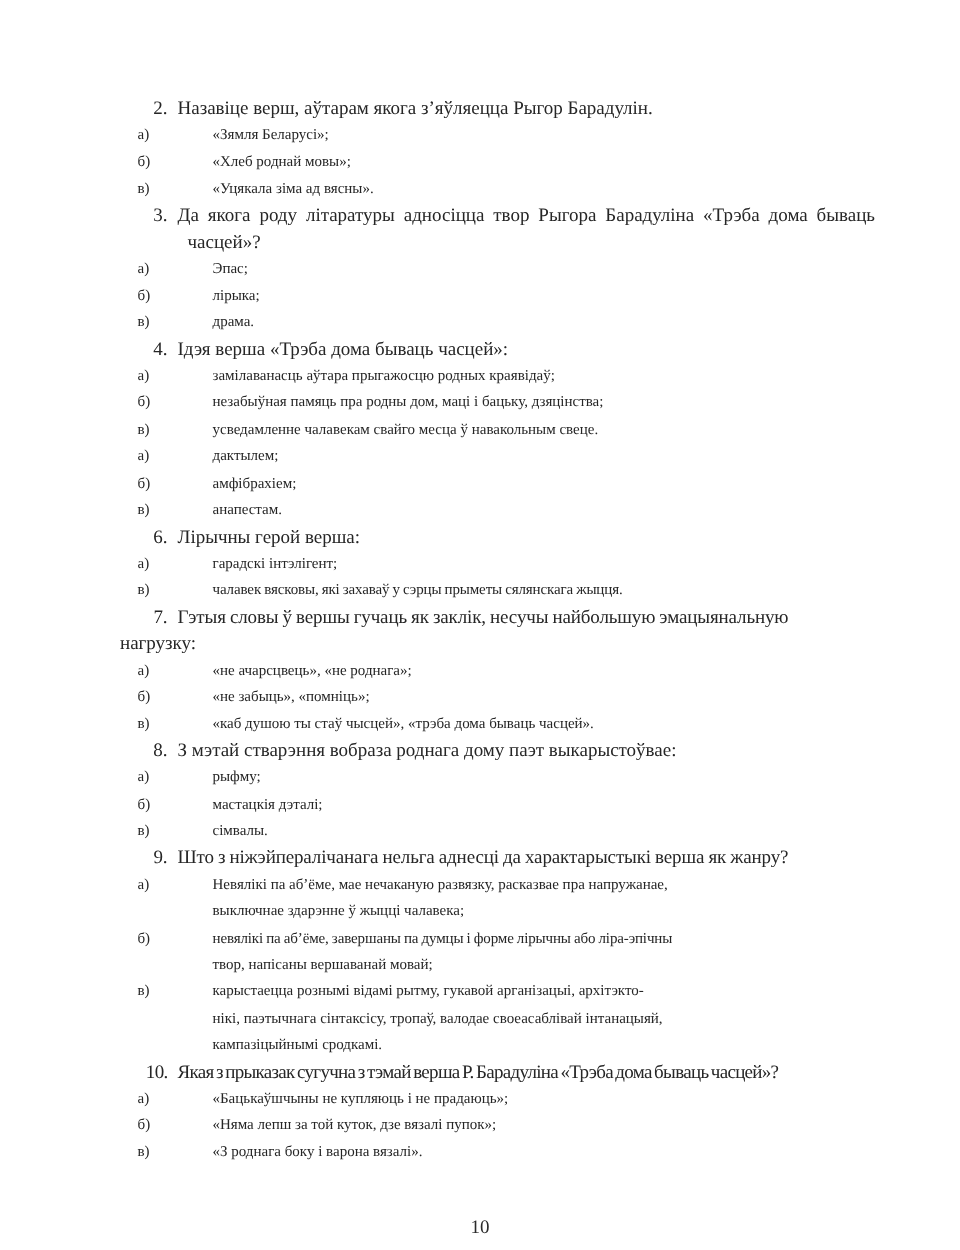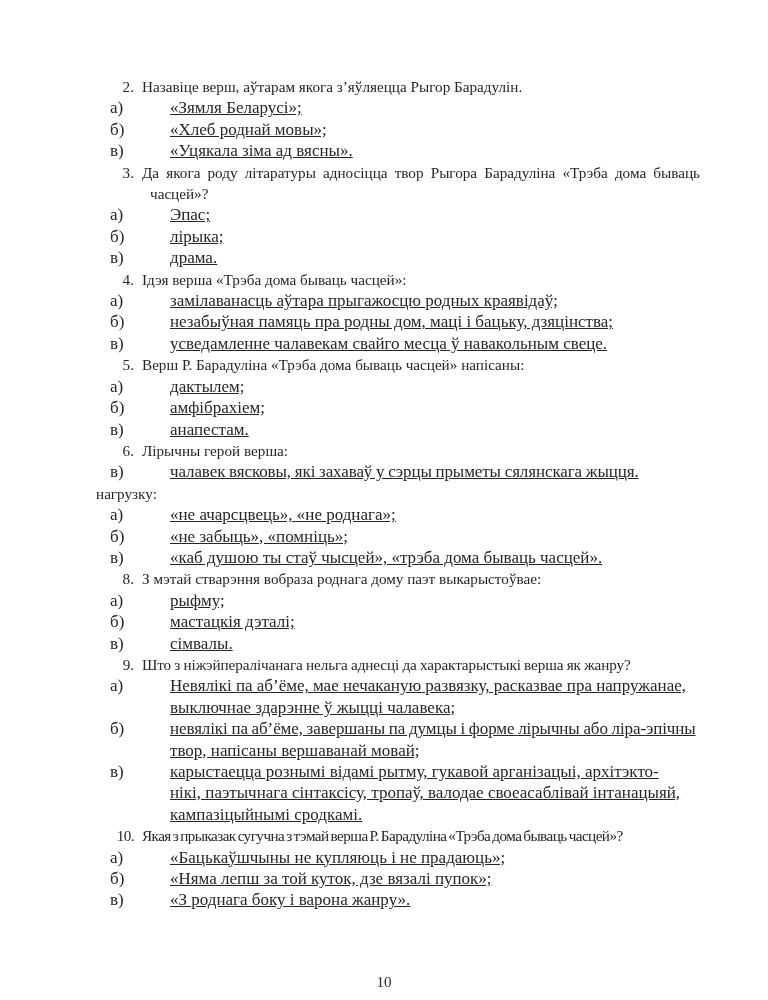--- a/index.html
+++ b/index.html
@@ -62,29 +62,28 @@
   }
 
   .q-num.narrow {
     width: 38px;
     text-align: right;
   }
 
   
   .opt {
     display: block;
-    font-size: 17px;
+    font-size: 12px;
     line-height: 21.4px;
     margin: 0;
     padding: 0;
     padding-left: 74px;
     text-indent: -30px;
     text-align: justify;
     text-justify: inter-word;
-    text-decoration: underline;
   }
 
   .opt-letter {
     display: inline-block;
     width: 22px;
     text-align: left;
     margin-right: 8px;
   }
 
   
@@ -138,32 +137,33 @@
     </div>
 
     <div class="q">
       <div class="q-line"><span class="q-num">4.</span><span>Ідэя верша «Трэба дома бываць часцей»:</span></div>
       <div class="opt"><span class="opt-letter">а)</span><span>замілаванасць аўтара прыгажосцю родных краявідаў;</span></div>
       <div class="opt"><span class="opt-letter">б)</span><span>незабыўная памяць пра родны дом, маці і бацьку, дзяцінства;</span></div>
       <div class="opt"><span class="opt-letter">в)</span><span>усведамленне чалавекам свайго месца ў навакольным свеце.</span></div>
     </div>
 
     <div class="q">
-      <div class="q-line"><span class="q-num">5.</span><span>Верш Р. Барадуліна «Трэба дома бываць часцей» напісаны:</span></div>
       <div class="opt"><span class="opt-letter">а)</span><span>дактылем;</span></div>
       <div class="opt"><span class="opt-letter">б)</span><span>амфібрахіем;</span></div>
       <div class="opt"><span class="opt-letter">в)</span><span>анапестам.</span></div>
     </div>
 
     <div class="q">
       <div class="q-line"><span class="q-num">6.</span><span>Лірычны герой верша:</span></div>
+      <div class="opt"><span class="opt-letter">а)</span><span>гарадскі інтэлігент;</span></div>
       <div class="opt condensed-mid"><span class="opt-letter">в)</span><span>чалавек вясковы, які захаваў у сэрцы прыметы сялянскага жыцця.</span></div>
     </div>
 
     <div class="q">
+      <div class="q-line condensed-mid"><span class="q-num">7.</span><span>Гэтыя словы ў вершы гучаць як заклік, несучы найбольшую эмацыянальную</span></div>
       <div class="q-line" style="padding-left:0;text-indent:0;"><span>нагрузку:</span></div>
       <div class="opt"><span class="opt-letter">а)</span><span>«не ачарсцвець», «не роднага»;</span></div>
       <div class="opt"><span class="opt-letter">б)</span><span>«не забыць», «помніць»;</span></div>
       <div class="opt"><span class="opt-letter">в)</span><span>«каб душою ты стаў чысцей», «трэба дома бываць часцей».</span></div>
     </div>
 
     <div class="q">
       <div class="q-line"><span class="q-num">8.</span><span>З мэтай стварэння вобраза роднага дому паэт выкарыстоўвае:</span></div>
       <div class="opt"><span class="opt-letter">а)</span><span>рыфму;</span></div>
       <div class="opt"><span class="opt-letter">б)</span><span>мастацкія дэталі;</span></div>
@@ -181,19 +181,19 @@
 
       <div class="opt tight"><span class="opt-letter">в)</span><span>карыстаецца рознымі відамі рытму, гукавой арганізацыі, архітэкто-</span></div>
       <div class="opt tight" style="text-indent:0;"><span>нікі, паэтычнага сінтаксісу, тропаў, валодае своеасаблівай інтанацыяй,</span></div>
       <div class="opt tight" style="text-indent:0;"><span>кампазіцыйнымі сродкамі.</span></div>
     </div>
 
     <div class="q">
       <div class="q-line condensed"><span class="q-num narrow">10.</span><span class="nowrap">Якая з прыказак сугучна з тэмай верша Р. Барадуліна «Трэба дома бываць часцей»?</span></div>
       <div class="opt"><span class="opt-letter">а)</span><span>«Бацькаўшчыны не купляюць і не прадаюць»;</span></div>
       <div class="opt"><span class="opt-letter">б)</span><span>«Няма лепш за той куток, дзе вязалі пупок»;</span></div>
-      <div class="opt"><span class="opt-letter">в)</span><span>«З роднага боку і варона жанру».</span></div>
+      <div class="opt"><span class="opt-letter">в)</span><span>«З роднага боку і варона вязалі».</span></div>
     </div>
 
   </div>
 
   <div class="pagenum">10</div>
 </div>
 
 </body></html>

